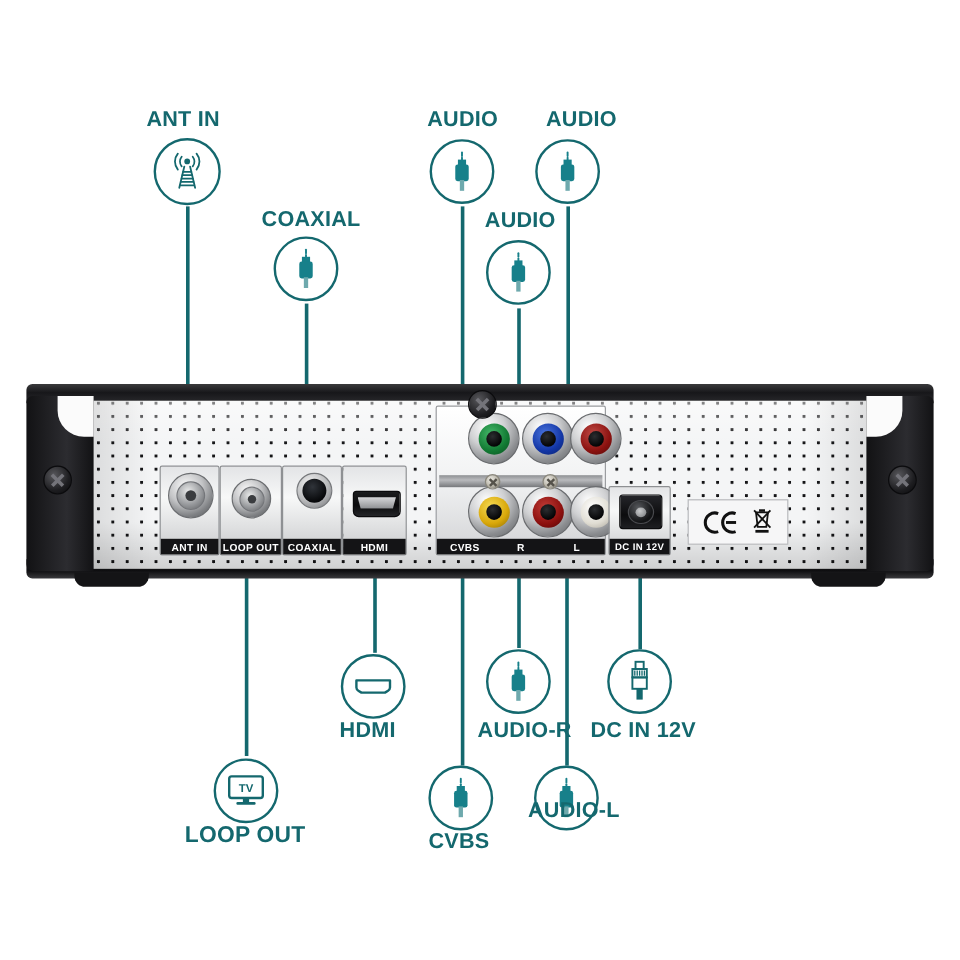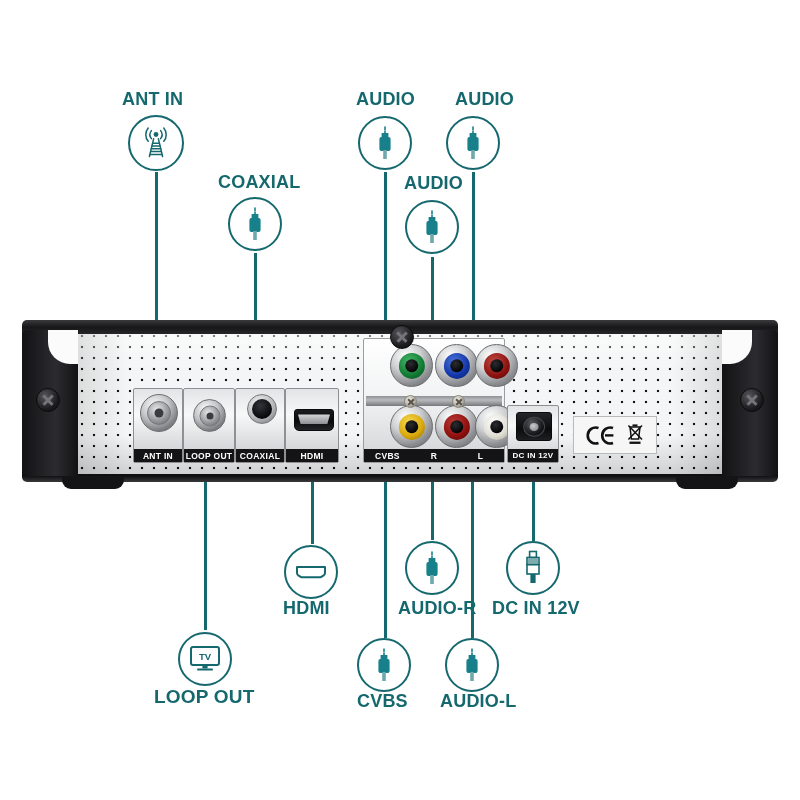--- a/index.html
+++ b/index.html
@@ -473,21 +473,21 @@
       <svg width="30" height="38" viewBox="0 0 30 38">
         <g stroke="#17808a" stroke-width="1.6" stroke-linecap="round">
           <line x1="15" y1="3" x2="15" y2="6"></line>
           <line x1="15" y1="7.5" x2="15" y2="10"></line>
         </g>
         <rect x="11.6" y="9" width="6.8" height="5" fill="#17808a"></rect>
         <rect x="9.4" y="13" width="11.2" height="14" rx="2" fill="#17808a"></rect>
         <rect x="13.2" y="26" width="3.6" height="9" fill="#6ea9ad"></rect>
       </svg>
     </div>
-    <div class="cap" style="left:440px; top:691px; font-size:18px;">AUDIO-L</div>
+    <div class="cap" style="left:440px; top:665px; font-size:18px;">AUDIO-L</div>
   </div>
 
   <div class="callout">
     <div class="bubble" style="left:506px; top:541px; width:54px; height:54px;">
       <svg width="26" height="38" viewBox="0 0 26 38">
         <rect x="9.6" y="2.5" width="6.8" height="6" fill="none" stroke="#14686e" stroke-width="1.6"></rect>
         <rect x="7" y="8.5" width="12" height="7" fill="none" stroke="#14686e" stroke-width="1.6"></rect>
         <g stroke="#14686e" stroke-width="1.1">
           <line x1="9" y1="9.8" x2="9" y2="14.2"></line>
           <line x1="11" y1="9.8" x2="11" y2="14.2"></line>

